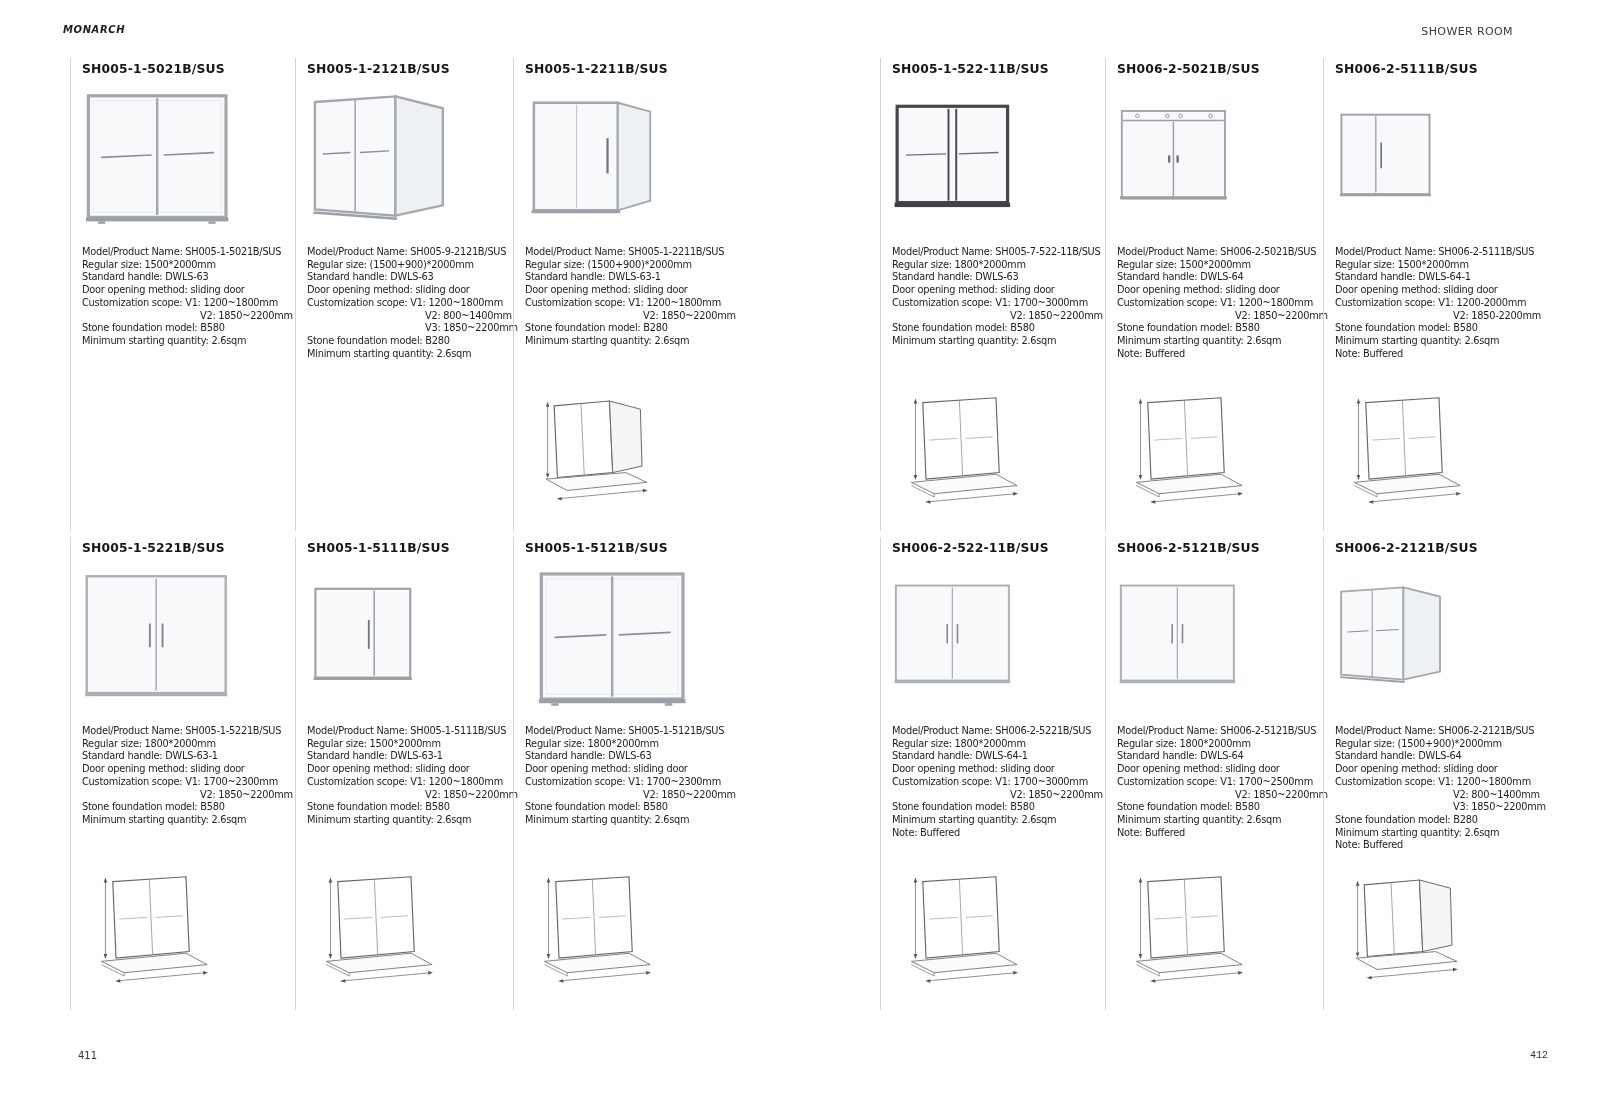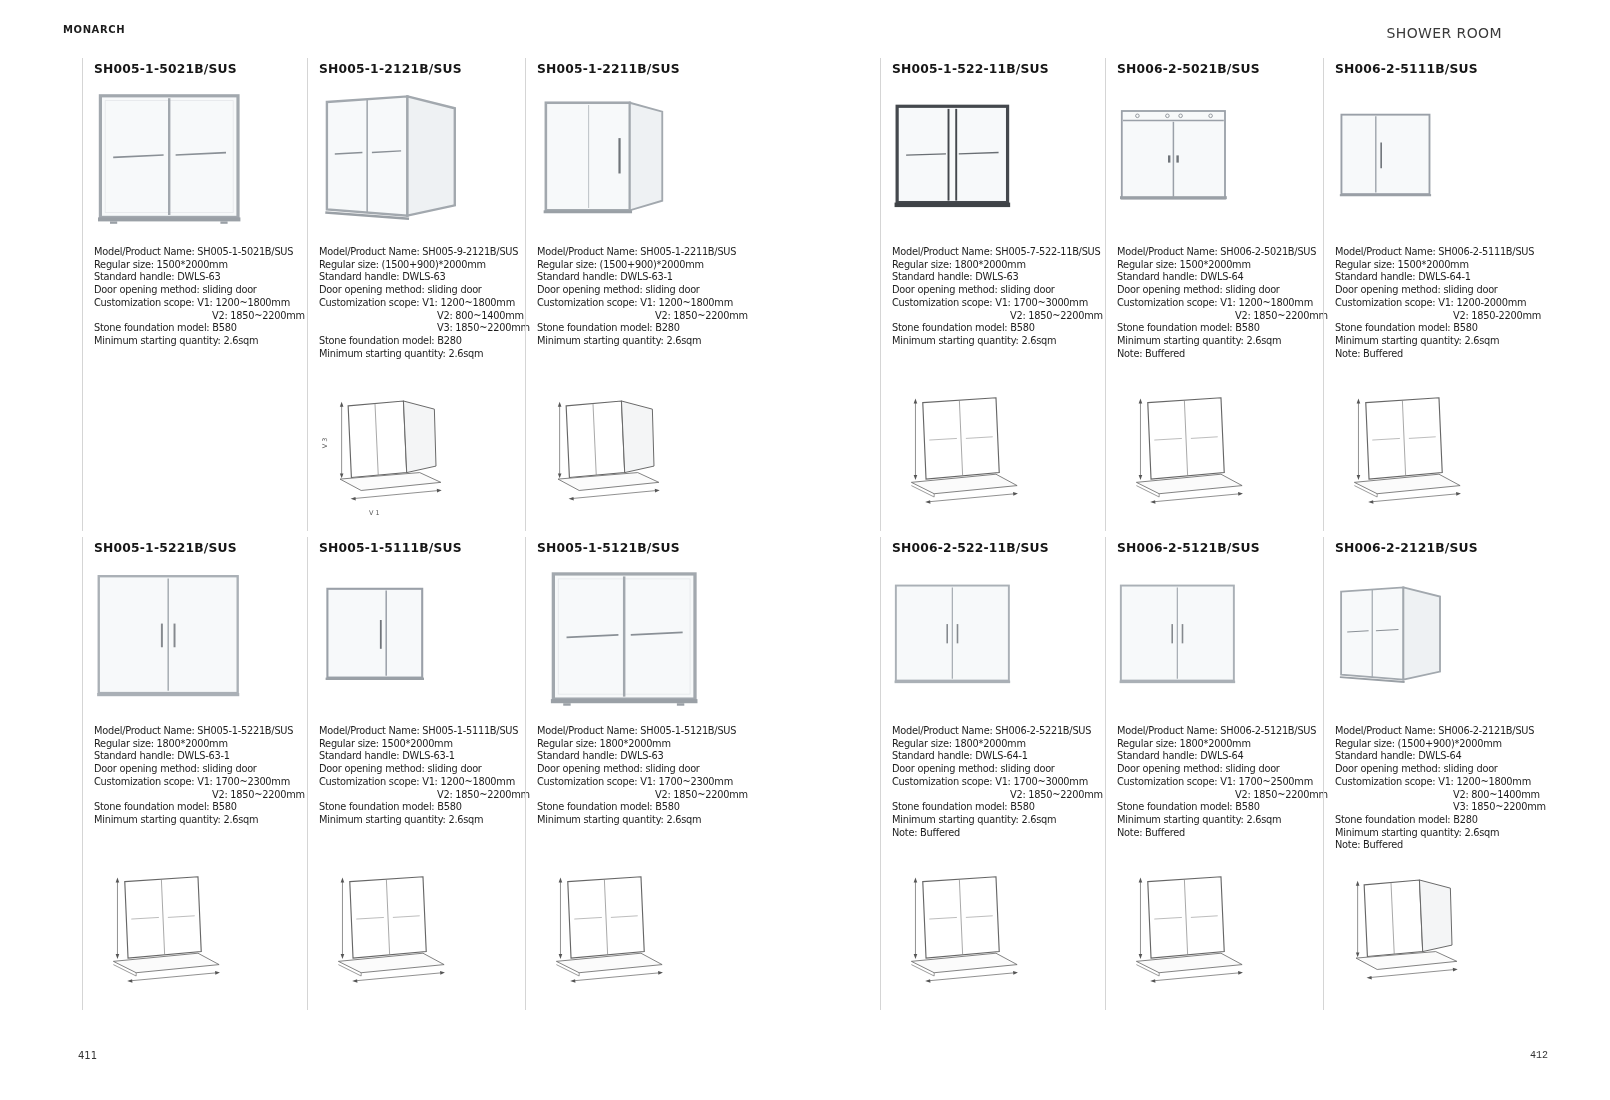--- a/index.html
+++ b/index.html
@@ -1,26 +1,26 @@
 <!DOCTYPE html>
 <html><head>
 <meta charset="utf-8">
 <style>
   * { margin:0; padding:0; box-sizing:border-box; }
   html,body { width:1610px; height:1100px; background:#ffffff; font-family:"DejaVu Sans","Liberation Sans",sans-serif; overflow:hidden; }
   .sheet { position:relative; width:1610px; height:1100px; background:#fff; }
 
-  .brand { position:absolute; left:63px; top:24px; font-size:10px; font-weight:bold; letter-spacing:.6px; color:#1c1c1c; }
-  .section { position:absolute; right:108px; top:25px; font-size:14px; letter-spacing:.4px; color:#3a3a3a; }
+  .brand { position:absolute; left:63px; top:24px; font-size:10px; font-weight:bold; letter-spacing:.6px; color:#1c1c1c;font-style:italic; }
+  .section { position:absolute; right:97px; top:25px; font-size:11px; letter-spacing:.4px; color:#3a3a3a; }
   .pagenum { position:absolute; top:1050px; font-size:10px; color:#333; }
   .pagenum.left { left:78px; }
   .pagenum.right { right:62px;font-family:Liberation Mono, monospace; }
 
   .page { position:absolute; top:58px; width:706px; display:grid; grid-template-columns:225px 218px 1fr; grid-auto-rows:473px; row-gap:6px; }
-  .page.p0 { left:82px; }
+  .page.p0 { left:70px; }
   .page.p1 { left:880px; }
 
   .cell { border-left:1px solid #d5d5d5; padding:4px 6px 0 11px; }
   .cell-title { font-size:12.3px; font-weight:bold; color:#161616; letter-spacing:.2px; margin-bottom:9px; white-space:nowrap; }
 
   .figure { height:159px; padding-top:5px; }
   .figure svg { display:block; }
   .fig-front-2panel svg      { width:152px; height:138px; }
   .fig-front-2panel-wide svg { width:176px; height:140px; }
   .fig-corner svg            { width:150px; height:136px; }
@@ -187,27 +187,20 @@
           <div class="spec-line">Model/Product Name: SH005-9-2121B/SUS</div>
           <div class="spec-line">Regular size: (1500+900)*2000mm</div>
           <div class="spec-line">Standard handle: DWLS-63</div>
           <div class="spec-line">Door opening method: sliding door</div>
           <div class="spec-line">Customization scope: V1: 1200~1800mm</div>
           <div class="spec-line indent">V2: 800~1400mm</div>
           <div class="spec-line indent">V3: 1850~2200mm</div>
           <div class="spec-line">Stone foundation model: B280</div>
           <div class="spec-line">Minimum starting quantity: 2.6sqm</div>
         </div>
-    <div class="diagram">
-      <span class="dim-side">V 3</span>
-      <span class="dim-bottom">V 1</span>
-      <svg>
-            <use class="diag-use" href="#sym-diag-corner" xlink:href="#sym-diag-corner"></use>
-          </svg>
-    </div>
   </div>
 
   <div class="cell">
     <div class="cell-title">SH005-1-2211B/SUS</div>
     <div class="figure fig-front-right">
       <svg>
             <use class="door-use" href="#sym-door-right" xlink:href="#sym-door-right"></use>
           </svg>
     </div>
     <div class="specs">

